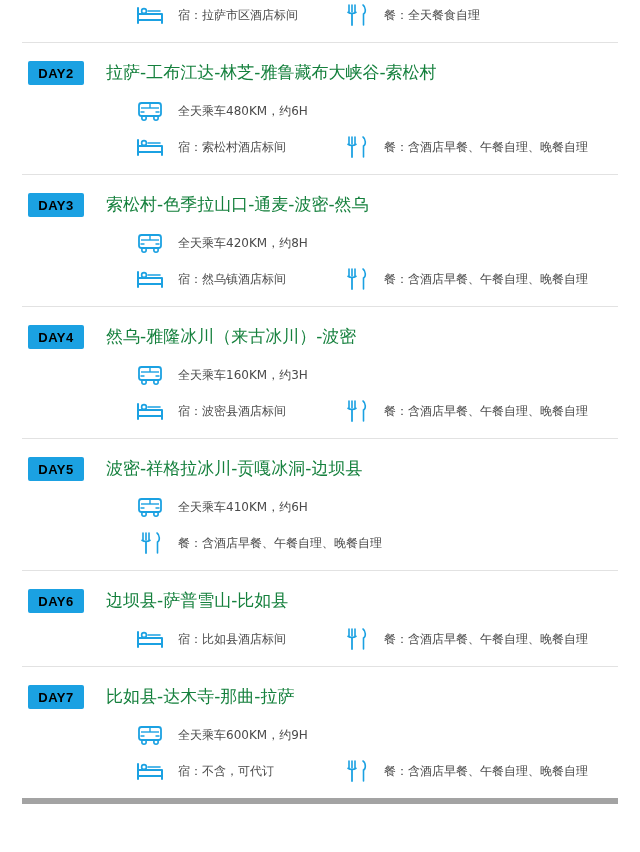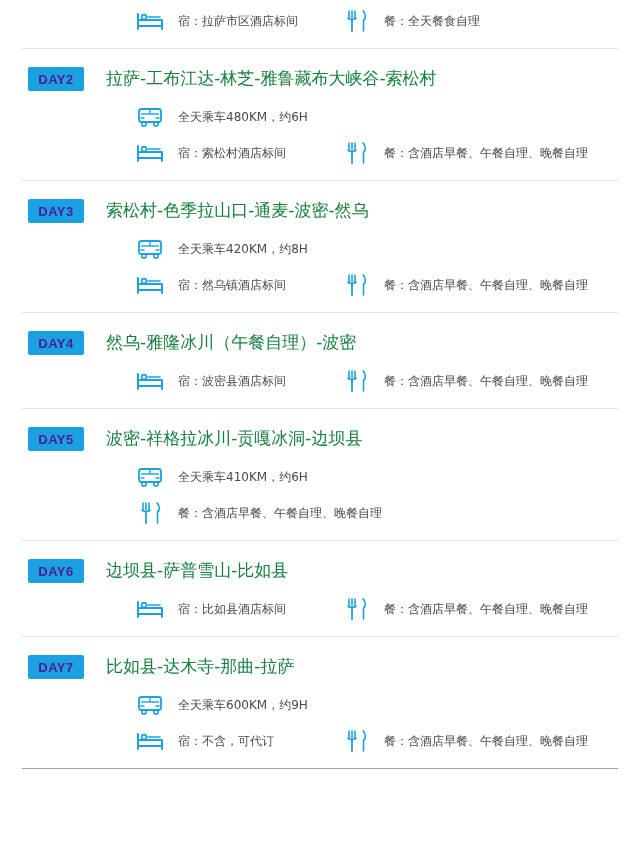--- a/index.html
+++ b/index.html
@@ -27,35 +27,35 @@
     padding: 0 22px 0 22px;
   }
   
   .day-block {
     position: relative;
     box-sizing: border-box;
     border-bottom: 1px solid #e2e2e2;
     padding: 14px 0 14px 0;
   }
   .day-block.last {
-    border-bottom: 1px solid #a3a3a3;
+    border-bottom: 6px solid #a3a3a3;
     text-align: right;
   }
   .day-top {
     position: relative;
     display: flex;
     align-items: flex-start;
     padding-left: 6px;
   }
   .day-badge {
     flex: 0 0 auto;
     width: 56px;
     height: 24px;
     background: #1ba1e2;
-    color: #4c1d95;
+    color: #000000;
     font-size: 13px;
     font-weight: bold;
     letter-spacing: 0.5px;
     display: flex;
     align-items: center;
     justify-content: center;
     border-radius: 2px;
     margin-top: 4px;
   }
   .day-title {
@@ -102,21 +102,21 @@
   }
   .cell-text {
     font-size: 12px;
     color: #4a4a4a;
     line-height: 18px;
     white-space: nowrap;
     font-family: "DejaVu Sans", "Liberation Sans", sans-serif;
   }
   
   .partial {
-    padding-top: 8px;
+    padding-top: 2px;
     padding-bottom: 14px;
   }
   .partial .rows {
     margin-top: 0;
   }
   .bottom-space {
     height: 40px;
   }
 </style>
 </head>
@@ -249,140 +249,155 @@
             </span>
             <span class="cell-text">餐：含酒店早餐、午餐自理、晚餐自理</span>
           </div>
         </div>
       </div>
     </div>
 
     <div class="day-block">
       <div class="day-top">
         <div class="day-badge">DAY4</div>
-        <div class="day-title">然乌-雅隆冰川（午餐自理）-波密</div>
-      </div>
-      <div class="rows">
-        <div class="info-row">
-          <div class="cell transport">
-            <span class="icon">
-              <svg width="30" height="24" viewBox="0 0 30 24">
-                <path d="M3 5 L3 20" stroke="#1ba1e2" stroke-width="2" fill="none" stroke-linecap="round"></path>
-                <path d="M3 11 L27 11 L27 20" stroke="#1ba1e2" stroke-width="2" fill="none" stroke-linejoin="round" stroke-linecap="round"></path>
-                <path d="M3 17 L27 17" stroke="#1ba1e2" stroke-width="2" fill="none" stroke-linecap="round"></path>
-                <circle cx="9" cy="8" r="2.4" fill="none" stroke="#1ba1e2" stroke-width="1.6"></circle>
-                <path d="M13 8 L25 8" stroke="#1ba1e2" stroke-width="1.6" fill="none" stroke-linecap="round"></path>
-              </svg>
-            </span>
-            <span class="cell-text">宿：波密县酒店标间</span>
-          </div>
-          <div class="cell meal">
-            <span class="icon">
-              <svg width="26" height="26" viewBox="0 0 26 26">
-                <path d="M6 3 L6 10 M9 3 L9 10 M12 3 L12 10" stroke="#1ba1e2" stroke-width="1.6" stroke-linecap="round"></path>
-                <path d="M4.5 10 Q9 13 13.5 10" stroke="#1ba1e2" stroke-width="1.6" fill="none"></path>
-                <path d="M9 12 L9 23" stroke="#1ba1e2" stroke-width="1.8" stroke-linecap="round"></path>
-                <path d="M20 3 C23 5 23 11 20.5 12 L20.5 23" stroke="#1ba1e2" stroke-width="1.6" fill="none" stroke-linecap="round"></path>
-              </svg>
-            </span>
-            <span class="cell-text">餐：含酒店早餐、午餐自理、晚餐自理</span>
-          </div>
-        </div>
-      </div>
-    </div>
-
-    <div class="day-block">
-      <div class="day-top">
-        <div class="day-badge">DAY5</div>
-        <div class="day-title">波密-祥格拉冰川-贡嘎冰洞-边坝县</div>
+        <div class="day-title">然乌-雅隆冰川（来古冰川）-波密</div>
       </div>
       <div class="rows">
         <div class="info-row">
           <div class="cell transport">
             <span class="icon">
               <svg width="30" height="24" viewBox="0 0 30 24">
                 <rect x="4" y="4" width="22" height="13" rx="2.5" fill="none" stroke="#1ba1e2" stroke-width="1.8"></rect>
                 <path d="M6 9 L24 9" stroke="#1ba1e2" stroke-width="1.4"></path>
                 <path d="M15 4 L15 9" stroke="#1ba1e2" stroke-width="1.4"></path>
                 <circle cx="9" cy="19" r="2.2" fill="none" stroke="#1ba1e2" stroke-width="1.6"></circle>
                 <circle cx="21" cy="19" r="2.2" fill="none" stroke="#1ba1e2" stroke-width="1.6"></circle>
                 <path d="M6 13 L9 13 M21 13 L24 13" stroke="#1ba1e2" stroke-width="1.4" stroke-linecap="round"></path>
               </svg>
             </span>
-            <span class="cell-text">全天乘车410KM，约6H</span>
-          </div>
-        </div>
-        <div class="info-row">
+            <span class="cell-text">全天乘车160KM，约3H</span>
+          </div>
+        </div>
+        <div class="info-row">
+          <div class="cell transport">
+            <span class="icon">
+              <svg width="30" height="24" viewBox="0 0 30 24">
+                <path d="M3 5 L3 20" stroke="#1ba1e2" stroke-width="2" fill="none" stroke-linecap="round"></path>
+                <path d="M3 11 L27 11 L27 20" stroke="#1ba1e2" stroke-width="2" fill="none" stroke-linejoin="round" stroke-linecap="round"></path>
+                <path d="M3 17 L27 17" stroke="#1ba1e2" stroke-width="2" fill="none" stroke-linecap="round"></path>
+                <circle cx="9" cy="8" r="2.4" fill="none" stroke="#1ba1e2" stroke-width="1.6"></circle>
+                <path d="M13 8 L25 8" stroke="#1ba1e2" stroke-width="1.6" fill="none" stroke-linecap="round"></path>
+              </svg>
+            </span>
+            <span class="cell-text">宿：波密县酒店标间</span>
+          </div>
           <div class="cell meal">
             <span class="icon">
               <svg width="26" height="26" viewBox="0 0 26 26">
                 <path d="M6 3 L6 10 M9 3 L9 10 M12 3 L12 10" stroke="#1ba1e2" stroke-width="1.6" stroke-linecap="round"></path>
                 <path d="M4.5 10 Q9 13 13.5 10" stroke="#1ba1e2" stroke-width="1.6" fill="none"></path>
                 <path d="M9 12 L9 23" stroke="#1ba1e2" stroke-width="1.8" stroke-linecap="round"></path>
                 <path d="M20 3 C23 5 23 11 20.5 12 L20.5 23" stroke="#1ba1e2" stroke-width="1.6" fill="none" stroke-linecap="round"></path>
               </svg>
             </span>
             <span class="cell-text">餐：含酒店早餐、午餐自理、晚餐自理</span>
           </div>
         </div>
       </div>
     </div>
 
     <div class="day-block">
       <div class="day-top">
-        <div class="day-badge">DAY6</div>
-        <div class="day-title">边坝县-萨普雪山-比如县</div>
-      </div>
-      <div class="rows">
-        <div class="info-row">
-          <div class="cell transport">
-            <span class="icon">
-              <svg width="30" height="24" viewBox="0 0 30 24">
-                <path d="M3 5 L3 20" stroke="#1ba1e2" stroke-width="2" fill="none" stroke-linecap="round"></path>
-                <path d="M3 11 L27 11 L27 20" stroke="#1ba1e2" stroke-width="2" fill="none" stroke-linejoin="round" stroke-linecap="round"></path>
-                <path d="M3 17 L27 17" stroke="#1ba1e2" stroke-width="2" fill="none" stroke-linecap="round"></path>
-                <circle cx="9" cy="8" r="2.4" fill="none" stroke="#1ba1e2" stroke-width="1.6"></circle>
-                <path d="M13 8 L25 8" stroke="#1ba1e2" stroke-width="1.6" fill="none" stroke-linecap="round"></path>
-              </svg>
-            </span>
-            <span class="cell-text">宿：比如县酒店标间</span>
-          </div>
-          <div class="cell meal">
-            <span class="icon">
-              <svg width="26" height="26" viewBox="0 0 26 26">
-                <path d="M6 3 L6 10 M9 3 L9 10 M12 3 L12 10" stroke="#1ba1e2" stroke-width="1.6" stroke-linecap="round"></path>
-                <path d="M4.5 10 Q9 13 13.5 10" stroke="#1ba1e2" stroke-width="1.6" fill="none"></path>
-                <path d="M9 12 L9 23" stroke="#1ba1e2" stroke-width="1.8" stroke-linecap="round"></path>
-                <path d="M20 3 C23 5 23 11 20.5 12 L20.5 23" stroke="#1ba1e2" stroke-width="1.6" fill="none" stroke-linecap="round"></path>
-              </svg>
-            </span>
-            <span class="cell-text">餐：含酒店早餐、午餐自理、晚餐自理</span>
-          </div>
-        </div>
-      </div>
-    </div>
-
-    <div class="day-block last">
-      <div class="day-top">
-        <div class="day-badge">DAY7</div>
-        <div class="day-title">比如县-达木寺-那曲-拉萨</div>
+        <div class="day-badge">DAY5</div>
+        <div class="day-title">波密-祥格拉冰川-贡嘎冰洞-边坝县</div>
       </div>
       <div class="rows">
         <div class="info-row">
           <div class="cell transport">
             <span class="icon">
               <svg width="30" height="24" viewBox="0 0 30 24">
                 <rect x="4" y="4" width="22" height="13" rx="2.5" fill="none" stroke="#1ba1e2" stroke-width="1.8"></rect>
                 <path d="M6 9 L24 9" stroke="#1ba1e2" stroke-width="1.4"></path>
                 <path d="M15 4 L15 9" stroke="#1ba1e2" stroke-width="1.4"></path>
                 <circle cx="9" cy="19" r="2.2" fill="none" stroke="#1ba1e2" stroke-width="1.6"></circle>
                 <circle cx="21" cy="19" r="2.2" fill="none" stroke="#1ba1e2" stroke-width="1.6"></circle>
                 <path d="M6 13 L9 13 M21 13 L24 13" stroke="#1ba1e2" stroke-width="1.4" stroke-linecap="round"></path>
               </svg>
             </span>
+            <span class="cell-text">全天乘车410KM，约6H</span>
+          </div>
+        </div>
+        <div class="info-row">
+          <div class="cell meal">
+            <span class="icon">
+              <svg width="26" height="26" viewBox="0 0 26 26">
+                <path d="M6 3 L6 10 M9 3 L9 10 M12 3 L12 10" stroke="#1ba1e2" stroke-width="1.6" stroke-linecap="round"></path>
+                <path d="M4.5 10 Q9 13 13.5 10" stroke="#1ba1e2" stroke-width="1.6" fill="none"></path>
+                <path d="M9 12 L9 23" stroke="#1ba1e2" stroke-width="1.8" stroke-linecap="round"></path>
+                <path d="M20 3 C23 5 23 11 20.5 12 L20.5 23" stroke="#1ba1e2" stroke-width="1.6" fill="none" stroke-linecap="round"></path>
+              </svg>
+            </span>
+            <span class="cell-text">餐：含酒店早餐、午餐自理、晚餐自理</span>
+          </div>
+        </div>
+      </div>
+    </div>
+
+    <div class="day-block">
+      <div class="day-top">
+        <div class="day-badge">DAY6</div>
+        <div class="day-title">边坝县-萨普雪山-比如县</div>
+      </div>
+      <div class="rows">
+        <div class="info-row">
+          <div class="cell transport">
+            <span class="icon">
+              <svg width="30" height="24" viewBox="0 0 30 24">
+                <path d="M3 5 L3 20" stroke="#1ba1e2" stroke-width="2" fill="none" stroke-linecap="round"></path>
+                <path d="M3 11 L27 11 L27 20" stroke="#1ba1e2" stroke-width="2" fill="none" stroke-linejoin="round" stroke-linecap="round"></path>
+                <path d="M3 17 L27 17" stroke="#1ba1e2" stroke-width="2" fill="none" stroke-linecap="round"></path>
+                <circle cx="9" cy="8" r="2.4" fill="none" stroke="#1ba1e2" stroke-width="1.6"></circle>
+                <path d="M13 8 L25 8" stroke="#1ba1e2" stroke-width="1.6" fill="none" stroke-linecap="round"></path>
+              </svg>
+            </span>
+            <span class="cell-text">宿：比如县酒店标间</span>
+          </div>
+          <div class="cell meal">
+            <span class="icon">
+              <svg width="26" height="26" viewBox="0 0 26 26">
+                <path d="M6 3 L6 10 M9 3 L9 10 M12 3 L12 10" stroke="#1ba1e2" stroke-width="1.6" stroke-linecap="round"></path>
+                <path d="M4.5 10 Q9 13 13.5 10" stroke="#1ba1e2" stroke-width="1.6" fill="none"></path>
+                <path d="M9 12 L9 23" stroke="#1ba1e2" stroke-width="1.8" stroke-linecap="round"></path>
+                <path d="M20 3 C23 5 23 11 20.5 12 L20.5 23" stroke="#1ba1e2" stroke-width="1.6" fill="none" stroke-linecap="round"></path>
+              </svg>
+            </span>
+            <span class="cell-text">餐：含酒店早餐、午餐自理、晚餐自理</span>
+          </div>
+        </div>
+      </div>
+    </div>
+
+    <div class="day-block last">
+      <div class="day-top">
+        <div class="day-badge">DAY7</div>
+        <div class="day-title">比如县-达木寺-那曲-拉萨</div>
+      </div>
+      <div class="rows">
+        <div class="info-row">
+          <div class="cell transport">
+            <span class="icon">
+              <svg width="30" height="24" viewBox="0 0 30 24">
+                <rect x="4" y="4" width="22" height="13" rx="2.5" fill="none" stroke="#1ba1e2" stroke-width="1.8"></rect>
+                <path d="M6 9 L24 9" stroke="#1ba1e2" stroke-width="1.4"></path>
+                <path d="M15 4 L15 9" stroke="#1ba1e2" stroke-width="1.4"></path>
+                <circle cx="9" cy="19" r="2.2" fill="none" stroke="#1ba1e2" stroke-width="1.6"></circle>
+                <circle cx="21" cy="19" r="2.2" fill="none" stroke="#1ba1e2" stroke-width="1.6"></circle>
+                <path d="M6 13 L9 13 M21 13 L24 13" stroke="#1ba1e2" stroke-width="1.4" stroke-linecap="round"></path>
+              </svg>
+            </span>
             <span class="cell-text">全天乘车600KM，约9H</span>
           </div>
         </div>
         <div class="info-row">
           <div class="cell transport">
             <span class="icon">
               <svg width="30" height="24" viewBox="0 0 30 24">
                 <path d="M3 5 L3 20" stroke="#1ba1e2" stroke-width="2" fill="none" stroke-linecap="round"></path>
                 <path d="M3 11 L27 11 L27 20" stroke="#1ba1e2" stroke-width="2" fill="none" stroke-linejoin="round" stroke-linecap="round"></path>
                 <path d="M3 17 L27 17" stroke="#1ba1e2" stroke-width="2" fill="none" stroke-linecap="round"></path>

